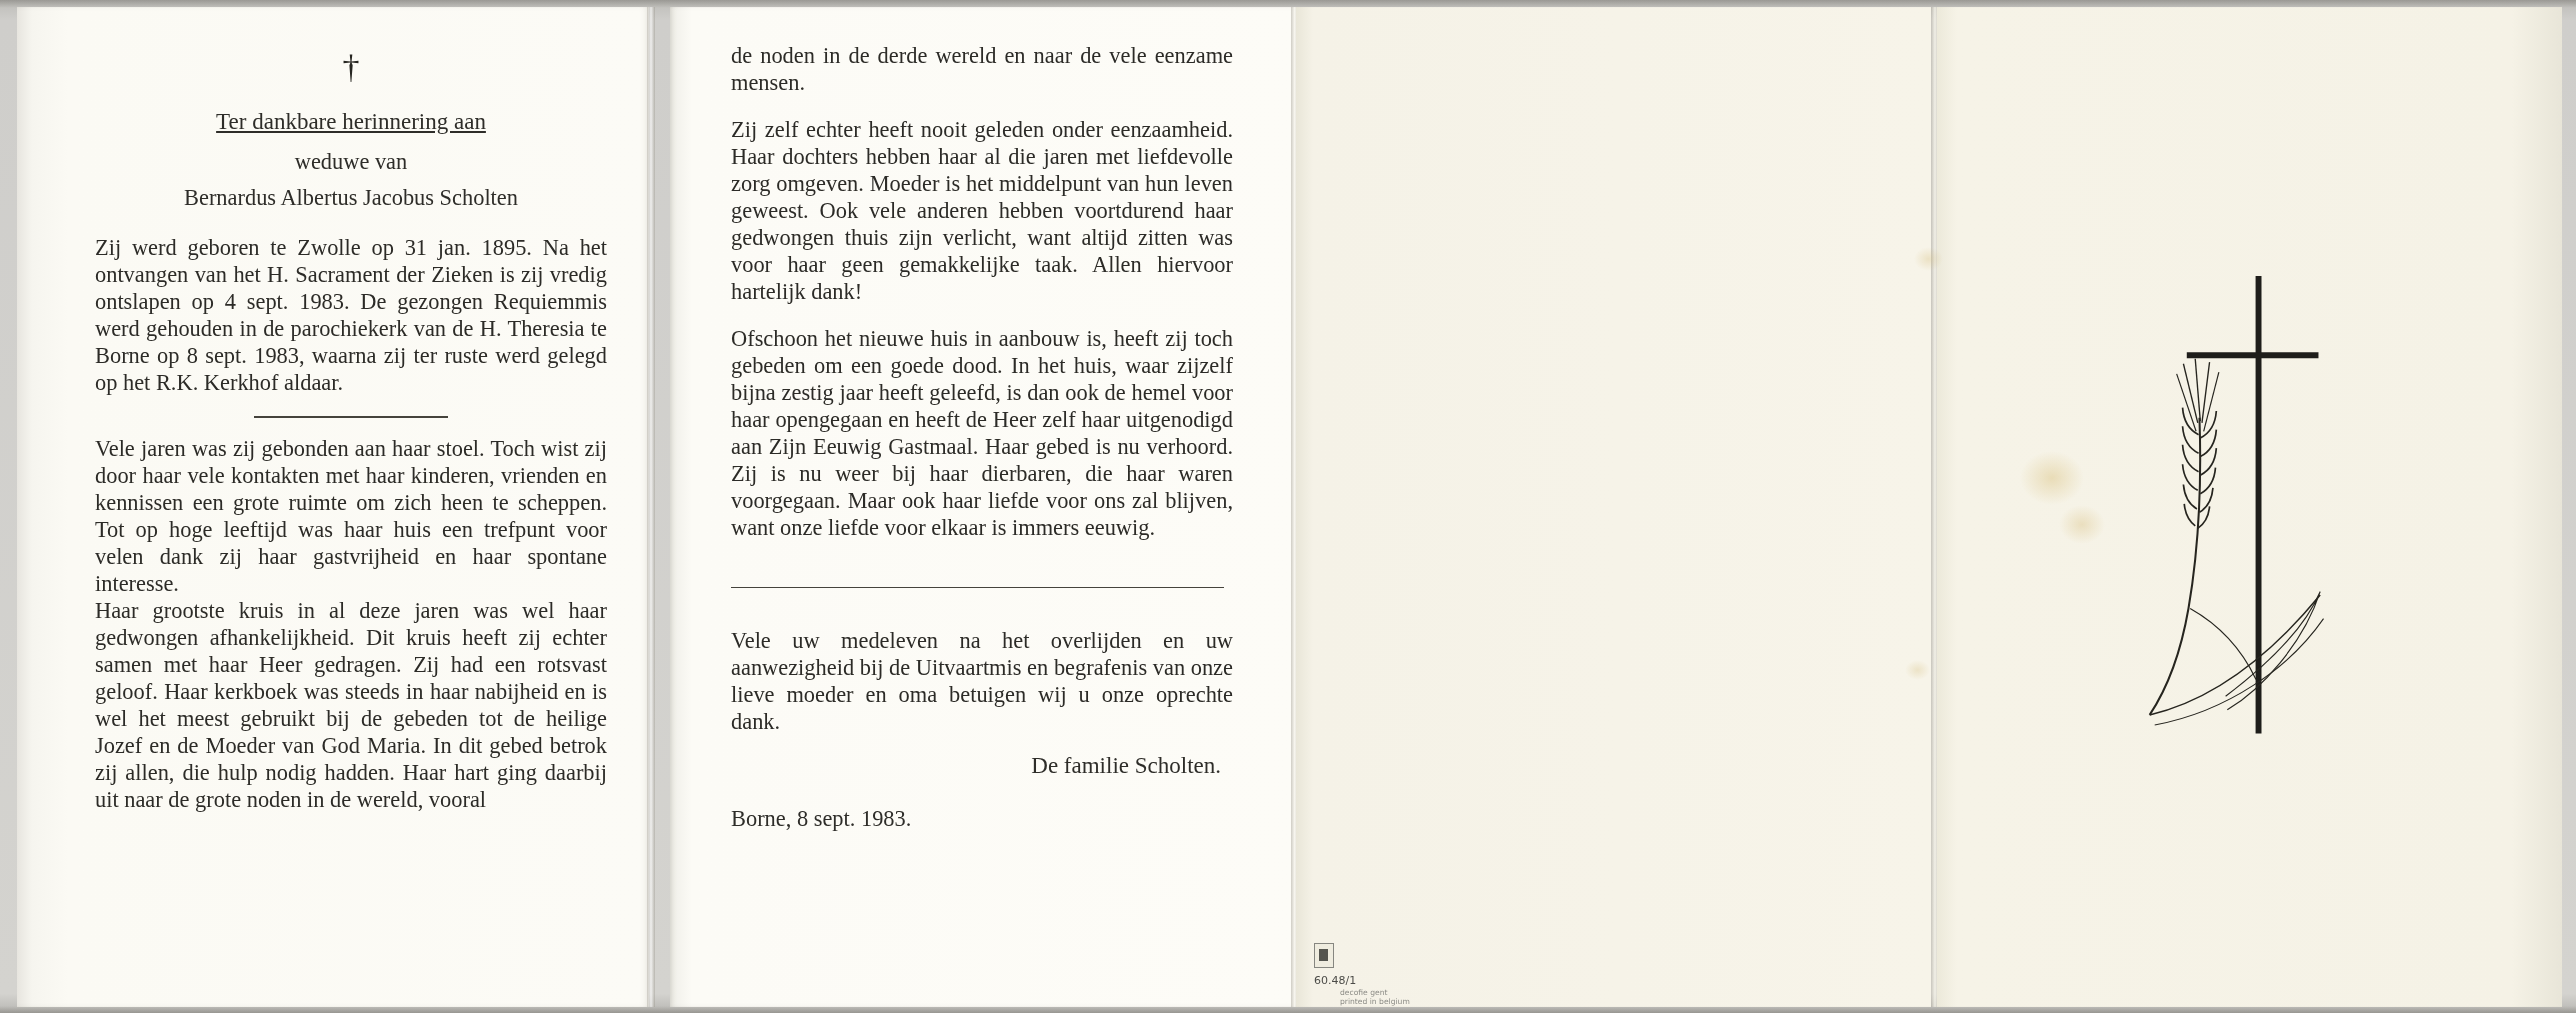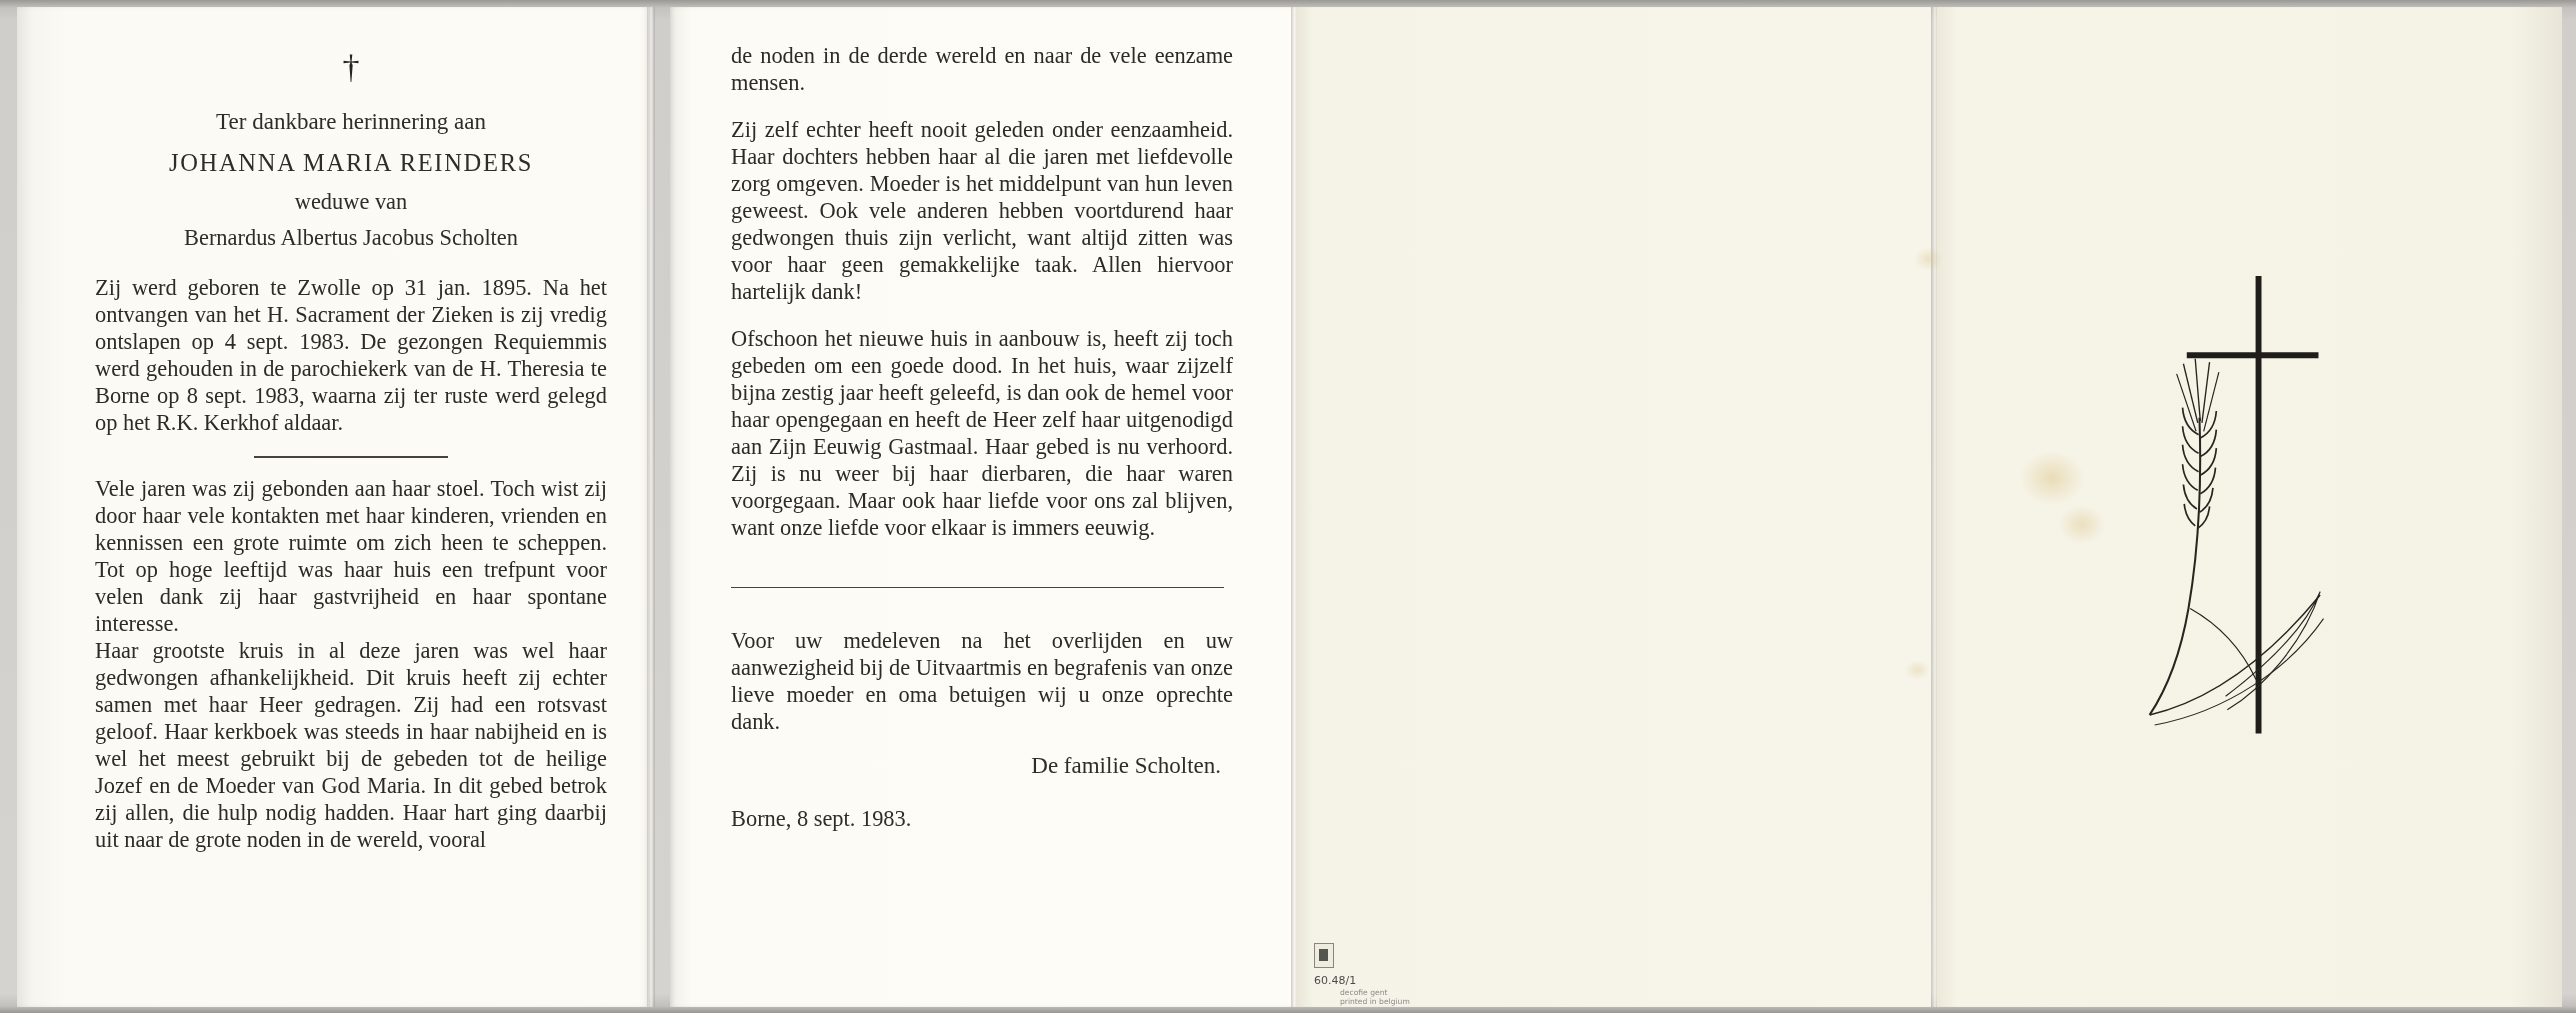--- a/index.html
+++ b/index.html
@@ -50,21 +50,21 @@
   .stain-2 { left:2059px; top:505px; width:46px; height:39px; background:radial-gradient(closest-side,rgba(210,180,105,.32),rgba(210,180,105,0)); }
   .stain-3 { left:1914px; top:247px; width:29px; height:24px; background:radial-gradient(closest-side,rgba(208,182,110,.30),rgba(208,182,110,0)); }
   .stain-4 { left:1905px; top:660px; width:25px; height:20px; background:radial-gradient(closest-side,rgba(208,182,110,.28),rgba(208,182,110,0)); }
 
   .page-inner { position:absolute; color:#2e2d29; }
   .p1-inner { left:78px; top:39px; width:512px; }
   .p2-inner { left:61px; top:35px; width:502px; }
 
   .center { text-align:center; }
   .cross-glyph { font-size:34px; line-height:41px; margin-bottom:20px; color:#262520; }
-  .intro-line { font-size:23px; line-height:29px; margin-bottom:12px; }
+  .intro-line { font-size:23px; line-height:29px; margin-bottom:12px;text-decoration:underline; }
   .deceased-name { font-size:24.5px; line-height:30px; letter-spacing:1.7px; margin-bottom:10px; font-weight:normal; }
   .widow-line { font-size:22.4px; line-height:28px; margin-bottom:8.4px; }
   .husband-line { font-size:22.4px; line-height:28px; margin-bottom:22px; }
 
   .body-par {
     font-size:22.4px; line-height:27px;
     text-align:justify;
     color:#2c2b27;
   }
   .p2-par { margin-bottom:20px; }
@@ -104,39 +104,38 @@
 </style>
 </head>
 <body>
 
 <div class="scan">
 
   <div class="card-panel panel-1">
     <div class="page-inner p1-inner">
       <div class="center cross-glyph">†</div>
       <div class="center intro-line">Ter dankbare herinnering aan</div>
-      <div class="center deceased-name">JOHANNA MARIA REINDERS</div>
       <div class="center widow-line">weduwe van</div>
       <div class="center husband-line">Bernardus Albertus Jacobus Scholten</div>
       <p class="body-par">Zij werd geboren te Zwolle op 31 jan. 1895. Na het ontvangen van het H. Sacrament der Zieken is zij vredig ontslapen op 4 sept. 1983. De gezongen Requiemmis werd gehouden in de parochiekerk van de H. Theresia te Borne op 8 sept. 1983, waarna zij ter ruste werd gelegd op het R.K. Kerkhof aldaar.</p>
       <div class="rule-small"></div>
       <p class="body-par">Vele jaren was zij gebonden aan haar stoel. Toch wist zij door haar vele kontakten met haar kinderen, vrienden en kennissen een grote ruimte om zich heen te scheppen. Tot op hoge leeftijd was haar huis een trefpunt voor velen dank zij haar gastvrijheid en haar spontane interesse.</p>
       <p class="body-par">Haar grootste kruis in al deze jaren was wel haar gedwongen afhankelijkheid. Dit kruis heeft zij echter samen met haar Heer gedragen. Zij had een rotsvast geloof. Haar kerkboek was steeds in haar nabijheid en is wel het meest gebruikt bij de gebeden tot de heilige Jozef en de Moeder van God Maria. In dit gebed betrok zij allen, die hulp nodig hadden. Haar hart ging daarbij uit naar de grote noden in de wereld, vooral</p>
     </div>
   </div>
 
   <div class="fold fold-a"></div>
 
   <div class="card-panel panel-2">
     <div class="page-inner p2-inner">
       <p class="body-par p2-par">de noden in de derde wereld en naar de vele eenzame mensen.</p>
       <p class="body-par p2-par">Zij zelf echter heeft nooit geleden onder eenzaamheid. Haar dochters hebben haar al die jaren met liefdevolle zorg omgeven. Moeder is het middelpunt van hun leven geweest. Ook vele anderen hebben voortdurend haar gedwongen thuis zijn verlicht, want altijd zitten was voor haar geen gemakkelijke taak. Allen hiervoor hartelijk dank!</p>
       <p class="body-par">Ofschoon het nieuwe huis in aanbouw is, heeft zij toch gebeden om een goede dood. In het huis, waar zijzelf bijna zestig jaar heeft geleefd, is dan ook de hemel voor haar opengegaan en heeft de Heer zelf haar uitgenodigd aan Zijn Eeuwig Gastmaal. Haar gebed is nu verhoord. Zij is nu weer bij haar dierbaren, die haar waren voorgegaan. Maar ook haar liefde voor ons zal blijven, want onze liefde voor elkaar is immers eeuwig.</p>
       <div class="rule-wide"></div>
-      <p class="body-par thanks-par">Voor uw medeleven na het overlijden en uw aanwezigheid bij de Uitvaartmis en begrafenis van onze lieve moeder en oma betuigen wij u onze oprechte dank.</p>
+      <p class="body-par thanks-par">Vele uw medeleven na het overlijden en uw aanwezigheid bij de Uitvaartmis en begrafenis van onze lieve moeder en oma betuigen wij u onze oprechte dank.</p>
       <div class="signature-line">De familie Scholten.</div>
       <div class="dateline">Borne, 8 sept. 1983.</div>
     </div>
   </div>
 
   <div class="fold fold-b"></div>
 
   <div class="card-panel panel-3"></div>
 
   <div class="fold fold-c"></div>

